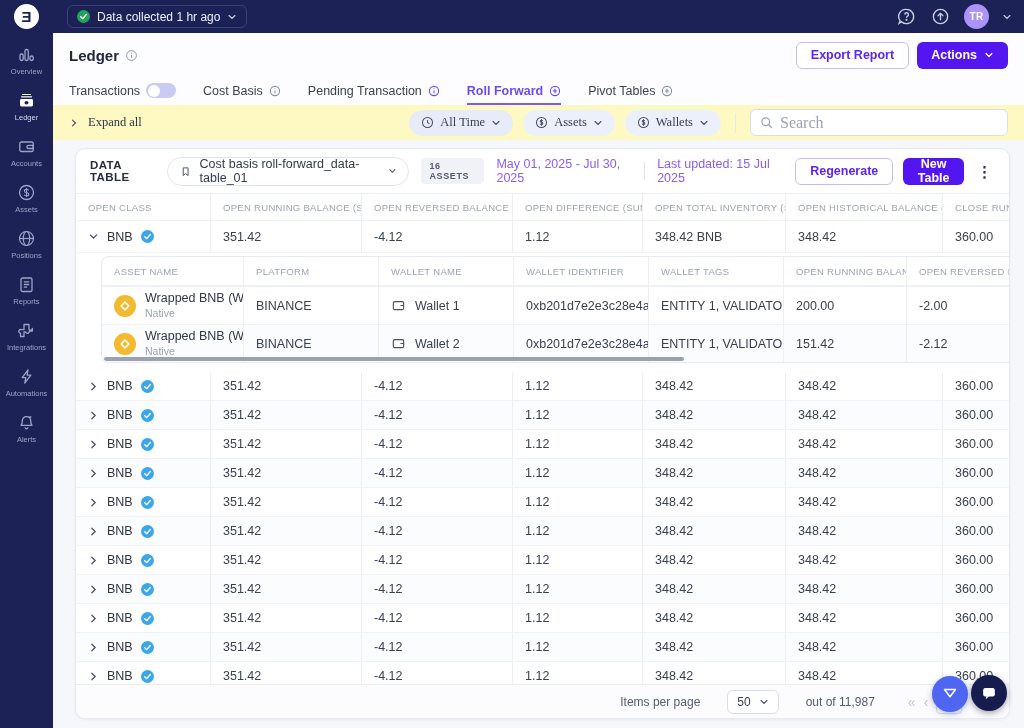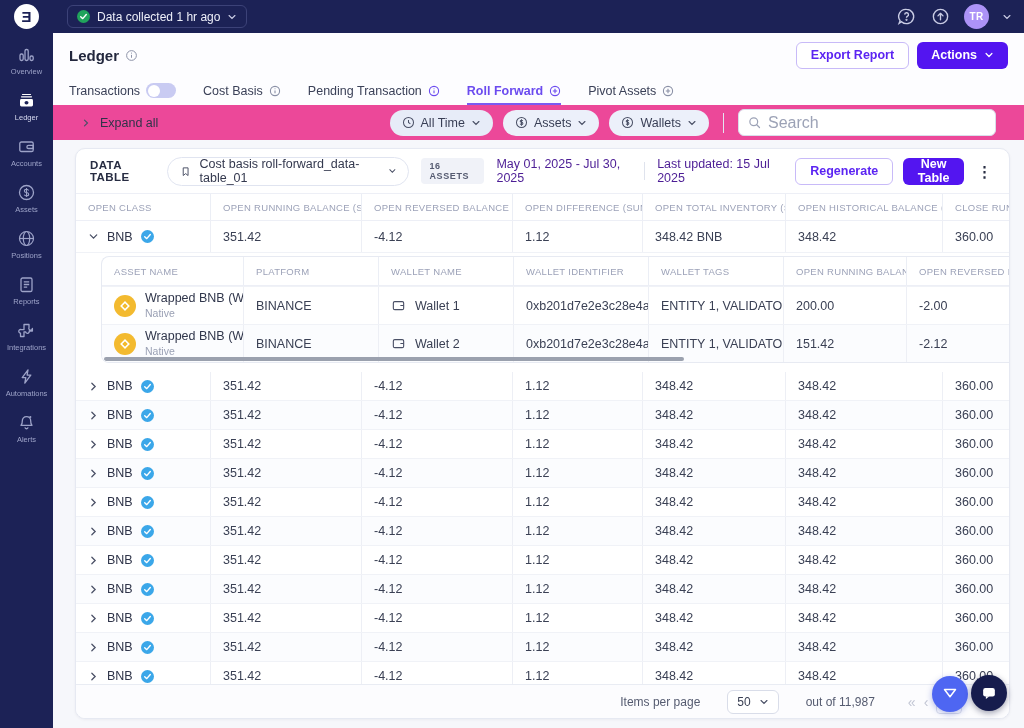--- a/index.html
+++ b/index.html
@@ -39,21 +39,21 @@
   .btn-outline { background:#fff; border-color:#C8BAF8; color:#5B24F2; }
   .btn-fill { background:#5315F0; color:#fff; border:none; }
 
   .tabs-row { background:#FDFDFF; display:flex; align-items:flex-end; gap:27px; padding:0 16px; height:28px; flex:0 0 28px; }
   .tab { display:flex; align-items:center; gap:6px; font-size:12.5px; color:#3B4158; padding-bottom:7px; cursor:pointer; }
   .tab.active { color:#6B4BEF; font-weight:bold; border-bottom:2px solid #7A5BF2; padding-bottom:5px; }
   .toggle { width:30px; height:15px; border-radius:8px; background:#C9CBF2; position:relative; cursor:pointer; }
   .toggle .knob { position:absolute; left:1.5px; top:1.5px; width:12px; height:12px; border-radius:50%; background:#fff; }
   .tab-mini { width:12px; height:12px; }
 
-  .filters-row { background:#ec4899; height:35px; display:flex; align-items:center; padding:0 28px; gap:10px; flex:0 0 35px; }
+  .filters-row { background:#fef9c3; height:35px; display:flex; align-items:center; padding:0 16px; gap:10px; flex:0 0 35px;font-family:Liberation Serif, serif; }
   .expand-all { display:flex; align-items:center; gap:9px; font-size:12.5px; color:#2E3348; cursor:pointer; }
   .f-right { margin-left:auto; display:flex; align-items:center; gap:10px; }
   .pill { background:#ECF0FA; border-radius:999px; height:26px; display:flex; align-items:center; gap:6px;
           padding:0 12px; font-size:12.5px; color:#383E55; cursor:pointer; }
   .pill-ico { width:13px; height:13px; }
   .chev-g { width:10px; height:10px; }
   .vdiv { width:1px; height:20px; background:#E3E6F0; margin:0 4px; }
   .search { width:258px; height:27px; background:#fff; border:1px solid #D9DDEA; border-radius:6px;
           display:flex; align-items:center; gap:7px; padding:0 9px; }
   .search input { border:none; outline:none; flex:1; font-size:16px; color:#3A4054; font-family:inherit; background:transparent; }
@@ -62,21 +62,21 @@
   
   .content { flex:1; padding:8px 14px 9px 22px; display:flex; min-height:0; }
   .card { flex:1; background:#fff; border:1px solid #E6E9F2; border-radius:10px; display:flex;
           flex-direction:column; overflow:hidden; box-shadow:0 1px 3px rgba(20,25,60,.05); }
   .toolbar { height:44px; display:flex; align-items:center; padding:0 14px; gap:12px; flex:0 0 44px; }
   .dt-label { font-size:11.5px; font-weight:bold; color:#272C42; letter-spacing:.4px; }
   .tbl-select { border:1px solid #E0E4F0; border-radius:999px; height:29px; display:flex; align-items:center;
           gap:8px; padding:0 12px; font-size:12.5px; color:#33384E; cursor:pointer; }
   .badge { background:#F0F2F8; border-radius:4px; padding:3px 8px; font-size:9px; font-weight:bold;
           color:#555B71; letter-spacing:.6px; }
-  .t-date, .t-upd { font-size:12.5px; color:#4c1d95; }
+  .t-date, .t-upd { font-size:12.5px; color:#8b5cf6; }
   .t-div { width:1px; height:18px; background:#DFE3ED; }
   .tb-right { margin-left:auto; display:flex; align-items:center; gap:10px; }
   .kebab { font-size:15px; font-weight:bold; color:#272C42; letter-spacing:0; line-height:1;
            padding:0 3px; cursor:pointer; }
 
   
   .tbl-viewport { flex:1; overflow:hidden; display:flex; flex-direction:column; min-height:0; }
   .thead { display:flex; border-top:1px solid #EDEFF6; border-bottom:1px solid #EDEFF6; height:28px; flex:0 0 28px; }
   .th { font-size:9.5px; color:#9CA2B8; letter-spacing:.3px; display:flex; align-items:center; padding-left:12px;
         border-right:1px solid #EBEEF5; white-space:nowrap; overflow:hidden; }
@@ -271,21 +271,21 @@
             </svg>
         </div>
         <div class="tab active">
           <span>Roll Forward</span>
           <svg class="tab-mini" viewBox="0 0 12 12" fill="none" stroke="#6B4BEF" stroke-width="1.1">
               <circle cx="6" cy="6" r="4.6"></circle>
               <path d="M6 3.8v4.4M3.8 6h4.4"></path>
             </svg>
         </div>
         <div class="tab">
-          <span>Pivot Assets</span>
+          <span>Pivot Tables</span>
           <svg class="tab-mini" viewBox="0 0 12 12" fill="none" stroke="#8A90A6" stroke-width="1.1">
               <circle cx="6" cy="6" r="4.6"></circle>
               <path d="M6 3.8v4.4M3.8 6h4.4"></path>
             </svg>
         </div>
       </div>
 
       <div class="filters-row">
         <div class="expand-all">
           <svg class="chev-g" viewBox="0 0 12 12">

